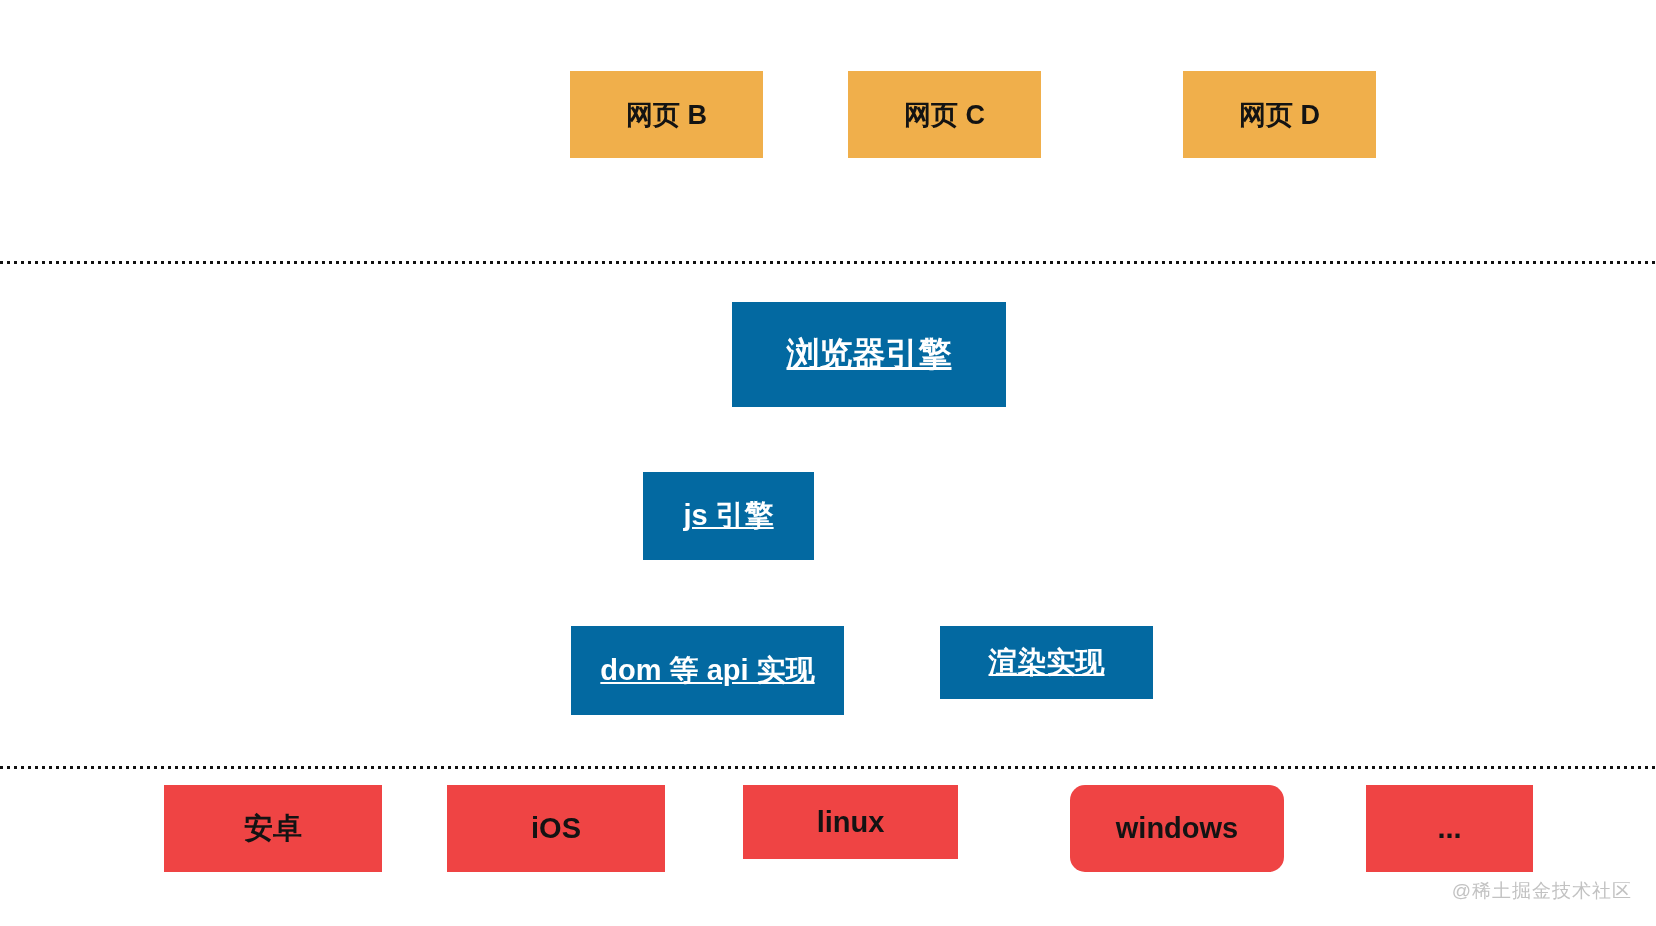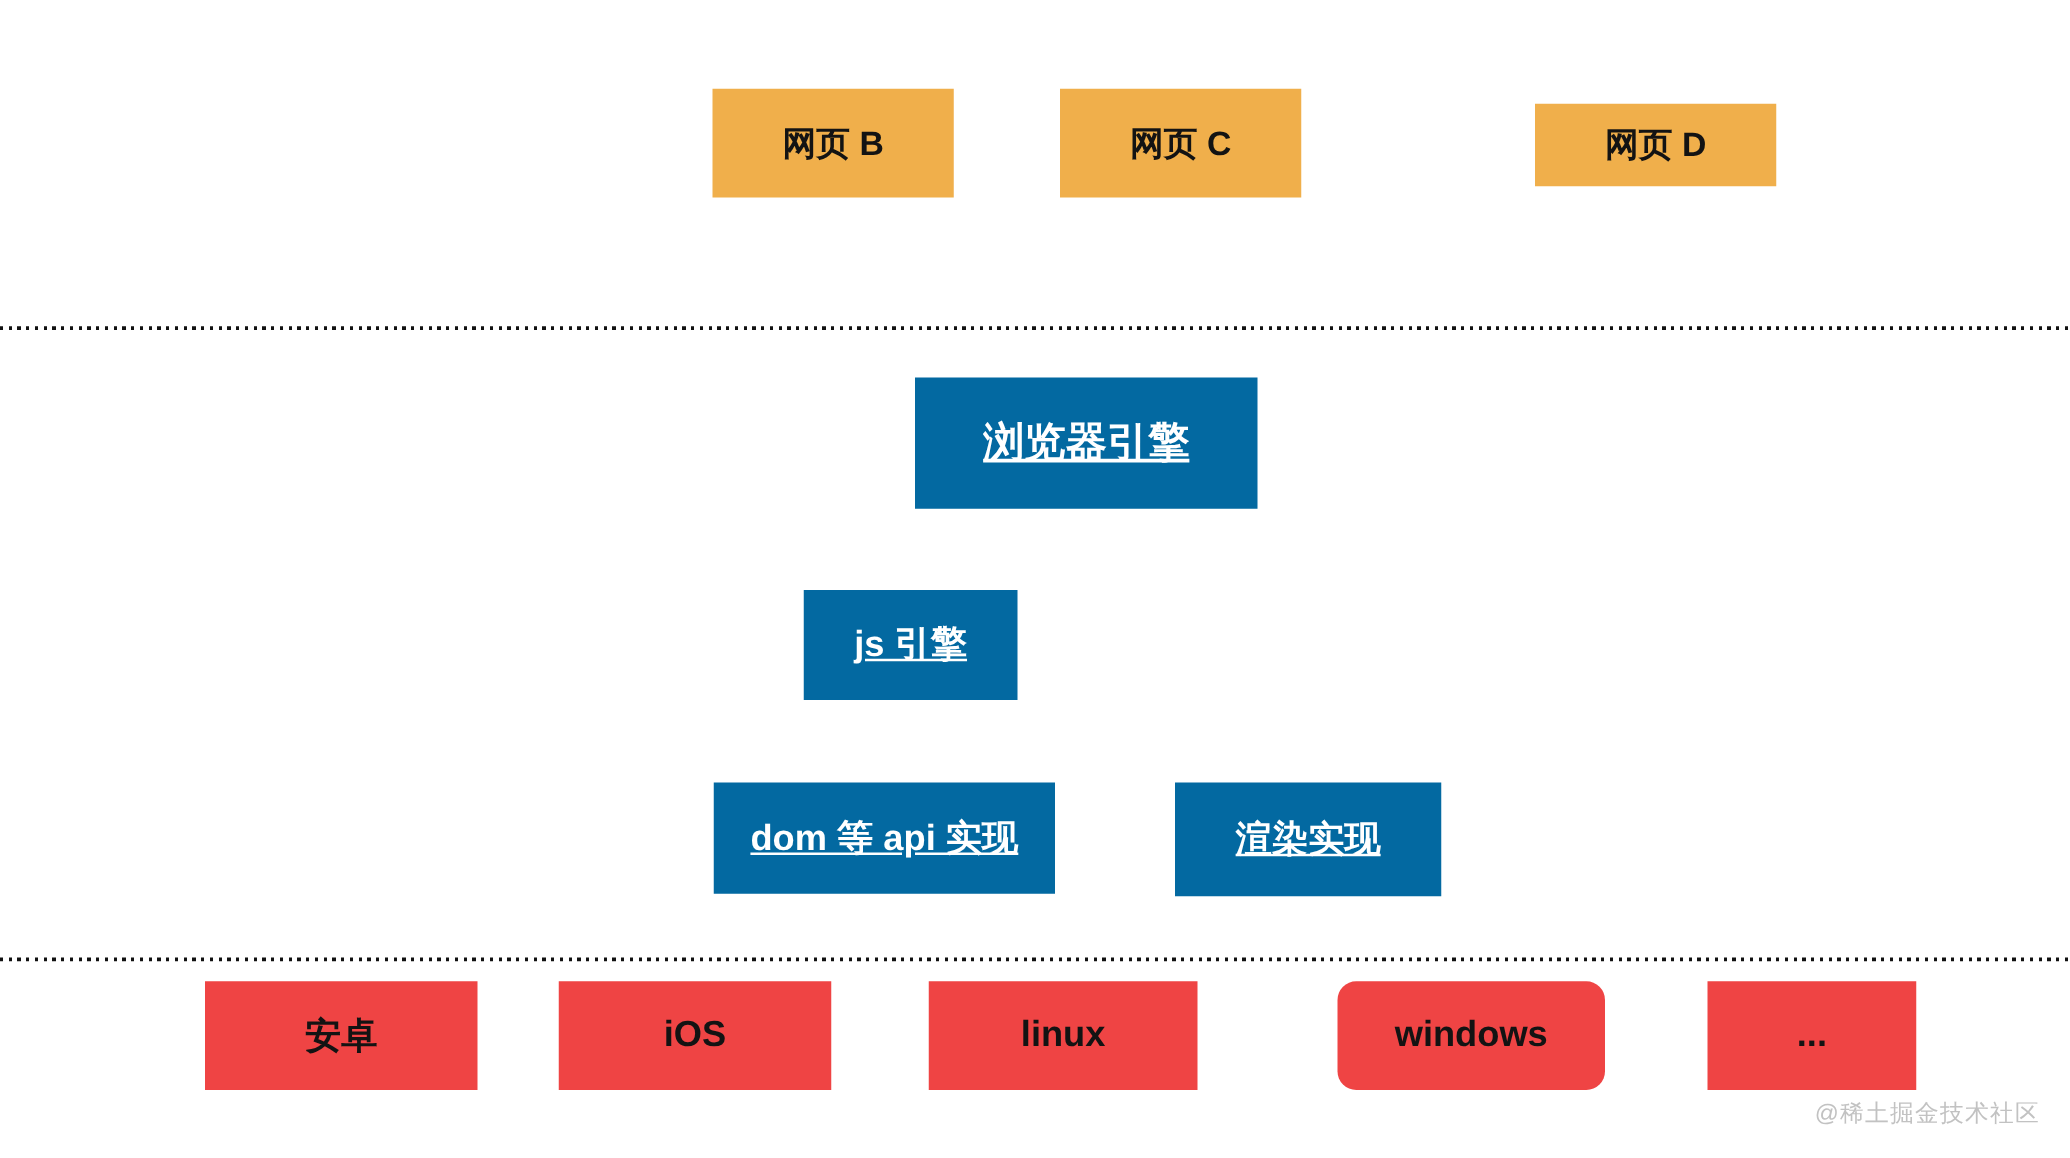--- a/index.html
+++ b/index.html
@@ -46,35 +46,35 @@
     background: repeating-linear-gradient(
       to right,
       #111111 0px, #111111 2.6px,
       transparent 2.6px, transparent 7px
     );
   }
   
   #page-a { left: 209px; top: 71px; width: 195px; height: 87px; }
   #page-b { left: 536px; top: 71px; width: 193px; height: 87px; margin-left: 34px; }
   #page-c { left: 848px; top: 71px; width: 193px; height: 87px; }
-  #page-d { left: 1183px; top: 83px; width: 193px; height: 66px; margin-left: 45px; }
+  #page-d { left: 1183px; top: 71px; width: 193px; height: 87px; }
 
   #separator-top { top: 261px; }
   #separator-bottom { top: 766px; }
 
   #browser-engine { left: 732px; top: 302px; width: 274px; height: 105px; font-size: 33px; }
   #js-engine      { left: 643px; top: 472px; width: 171px; height: 88px; font-size: 29px; }
   #render-engine  { left: 919px; top: 472px; width: 169px; height: 88px; font-size: 29px; }
   #dom-api-impl   { left: 532px; top: 626px; width: 273px; height: 89px; font-size: 29px; margin-left: 39px; }
-  #render-impl    { left: 940px; top: 626px; width: 213px; height: 91px; font-size: 29px; }
+  #render-impl    { left: 940px; top: 626px; width: 213px; height: 73px; font-size: 29px; }
 
   
   #platform-android { left: 164px;  top: 785px; width: 218px; height: 87px; }
   #platform-ios     { left: 447px;  top: 785px; width: 218px; height: 87px; }
-  #platform-linux   { left: 743px;  top: 785px; width: 215px; height: 87px; }
+  #platform-linux   { left: 743px;  top: 785px; width: 215px; height: 74px; }
   #platform-windows { left: 1070px; top: 785px; width: 214px; height: 87px; border-radius: 15px; }
   #platform-more    { left: 1366px; top: 785px; width: 167px; height: 87px; }
 
   .watermark {
     position: absolute;
     right: 24px;
     top: 878px;
     font-size: 19px;
     color: #C2C2C2;
     letter-spacing: 1px;

